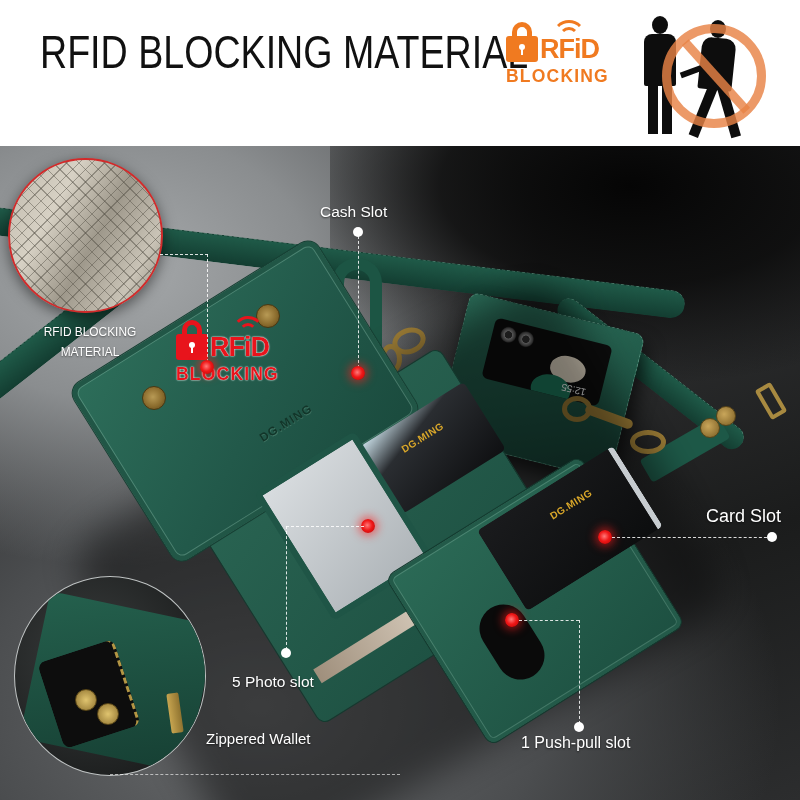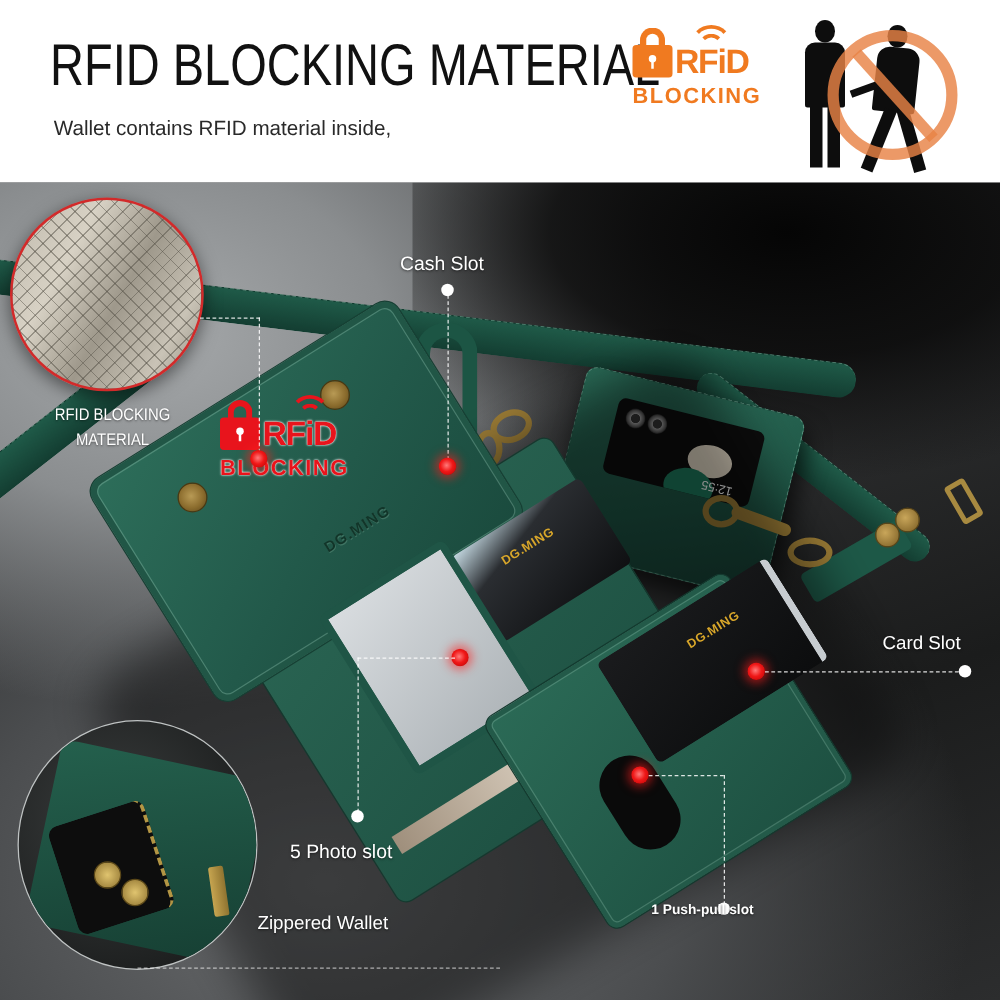--- a/index.html
+++ b/index.html
@@ -181,23 +181,23 @@
     background: radial-gradient(ellipse at 40% 40%, #3a3d3d 0%, #1b1d1d 80%);
   }
   .zip-body { position: absolute; left: 18px; top: 30px; width: 170px; height: 150px; background: linear-gradient(160deg, #24604d, #163f33); border-radius: 12px; transform: rotate(12deg); }
   .zip-opening { position: absolute; left: 34px; top: 72px; width: 80px; height: 90px; background: #0d0d0d; border-radius: 8px; transform: rotate(-18deg); border-right: 3px dashed #b39544; }
   .zip-coin { position: absolute; width: 22px; height: 22px; border-radius: 50%; background: radial-gradient(circle, #e0c46f, #8f7330); border: 1px solid #5a4718; }
   .zip-pull { position: absolute; left: 154px; top: 116px; width: 12px; height: 40px; background: linear-gradient(90deg, #c7a550, #8f7330); border-radius: 2px; transform: rotate(-8deg); }
 
   
   .label { position: absolute; color: #fff; white-space: nowrap; text-shadow: 0 1px 2px rgba(0,0,0,0.6); text-align: right; }
   .label-cash { left: 320px; top: 57px; font-size: 15.5px; }
-  .label-card { left: 706px; top: 360px; font-size: 15px; }
+  .label-card { left: 706px; top: 360px; font-size: 18px; }
   .label-photo { left: 232px; top: 527px; font-size: 15.5px; }
-  .label-push { left: 521px; top: 576px; font-size: 11px; font-weight: bold; }
+  .label-push { left: 521px; top: 588px; font-size: 16px; }
   .label-zip { left: 206px; top: 584px; font-size: 15px; }
   .label-rfid {
     position: absolute; left: 30px; top: 176px; width: 120px; text-align: center;
     color: #fff; font-size: 13.5px; line-height: 20px; transform: scaleX(0.88);
     text-shadow: 0 1px 2px rgba(0,0,0,0.5);
   }
 
   .dash-v { position: absolute; width: 0; border-left: 1.5px dashed rgba(255,255,255,0.85); }
   .dash-h { position: absolute; height: 0; border-top: 1.5px dashed rgba(255,255,255,0.85); }
   .endpoint { position: absolute; width: 10px; height: 10px; border-radius: 50%; background: #fff; }
@@ -206,21 +206,20 @@
     background: radial-gradient(circle at 45% 45%, #ff7a7a 0%, #f01818 45%, #b80000 100%);
     box-shadow: 0 0 8px 3px rgba(255,30,30,0.55);
   }
 </style>
 </head>
 <body>
 
 <div class="header">
   <div class="title">RFID BLOCKING MATERIAL</div>
   <div class="subtitle">
-    <div>Wallet contains RFID material inside,</div>
   </div>
 
   <div class="rfid-logo logo-orange">
     <div class="shackle"></div>
     <div class="lock"></div>
     <div class="keyhole"></div>
     <div class="keyslot"></div>
     <div class="wave" style="left:46px;top:-2px;width:34px;height:34px;border-top:3px solid #f07a20;"></div>
     <div class="wave" style="left:53px;top:5px;width:20px;height:20px;border-top:3px solid #f07a20;"></div>
     <div class="rfid-text">RFiD</div>

